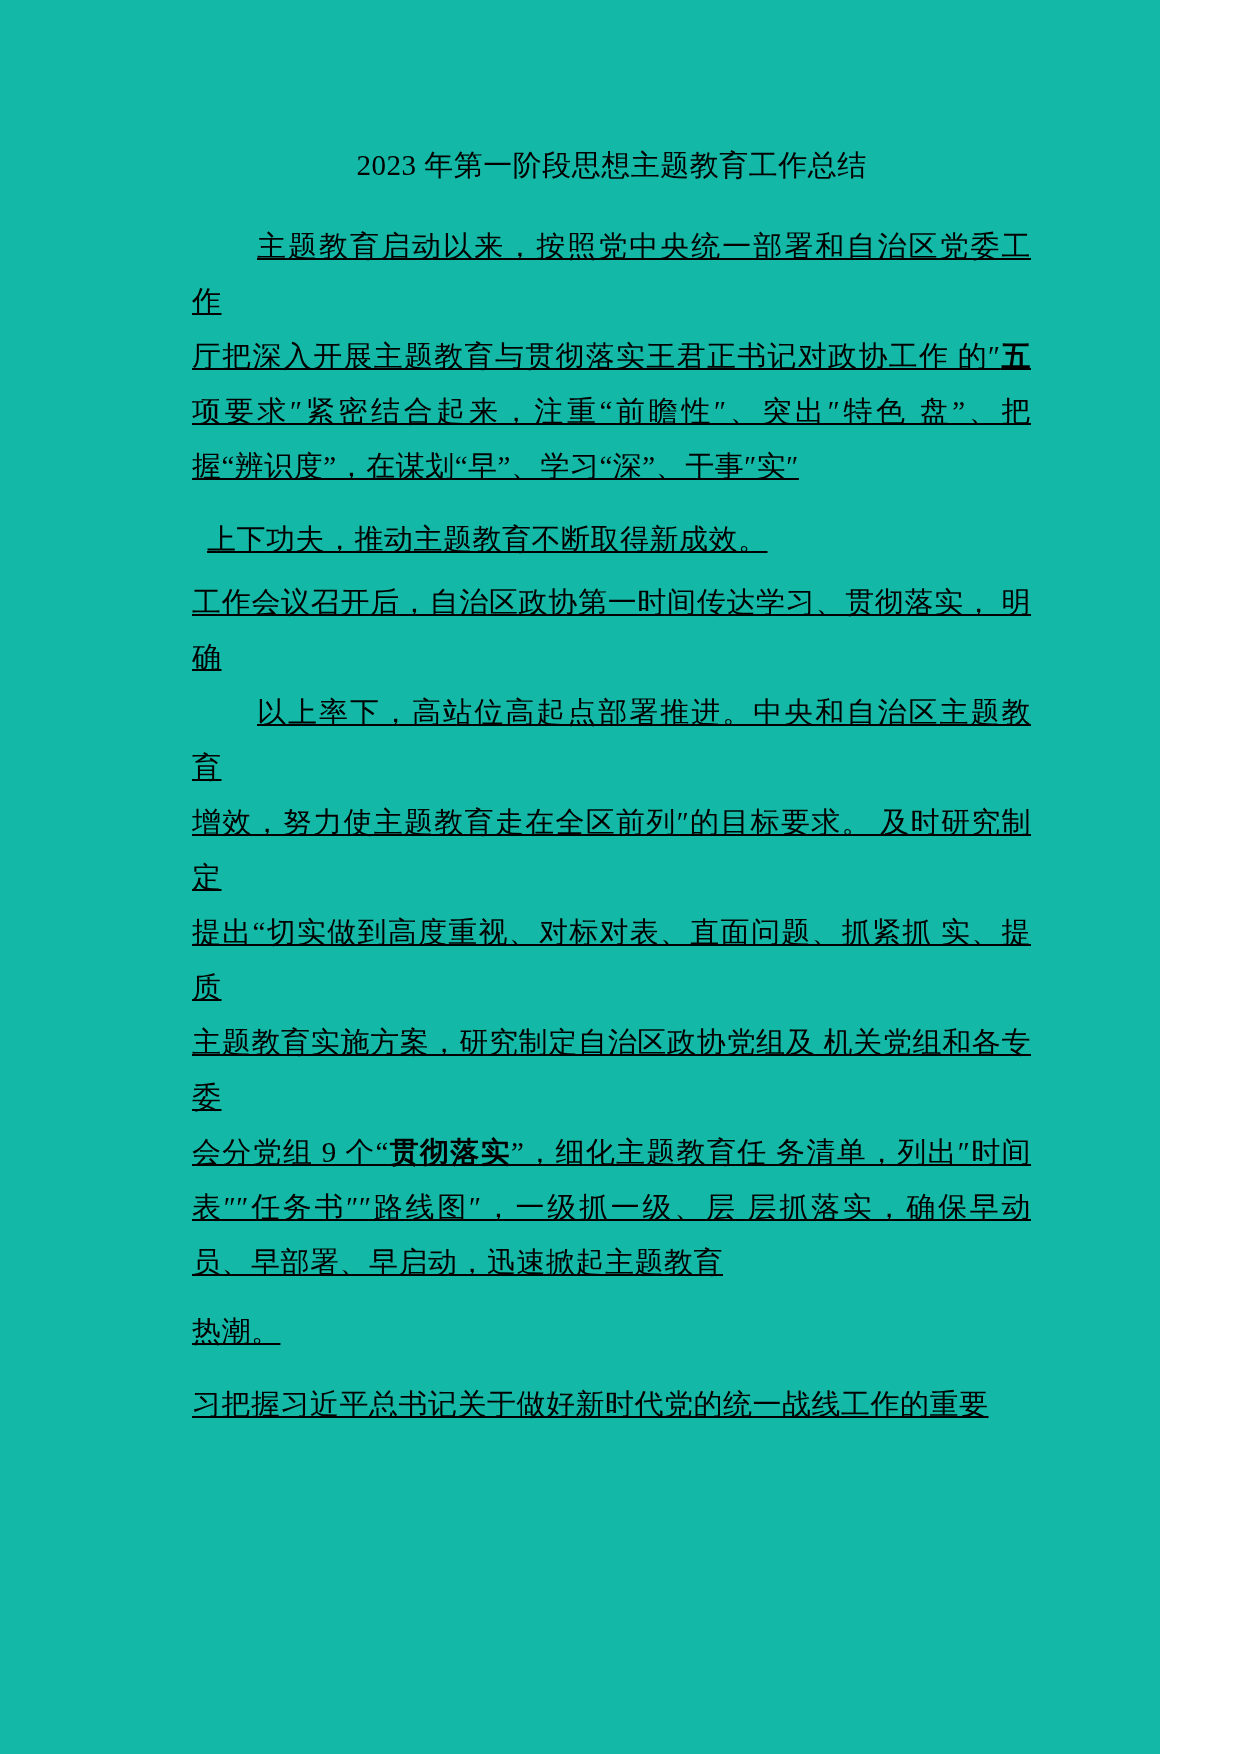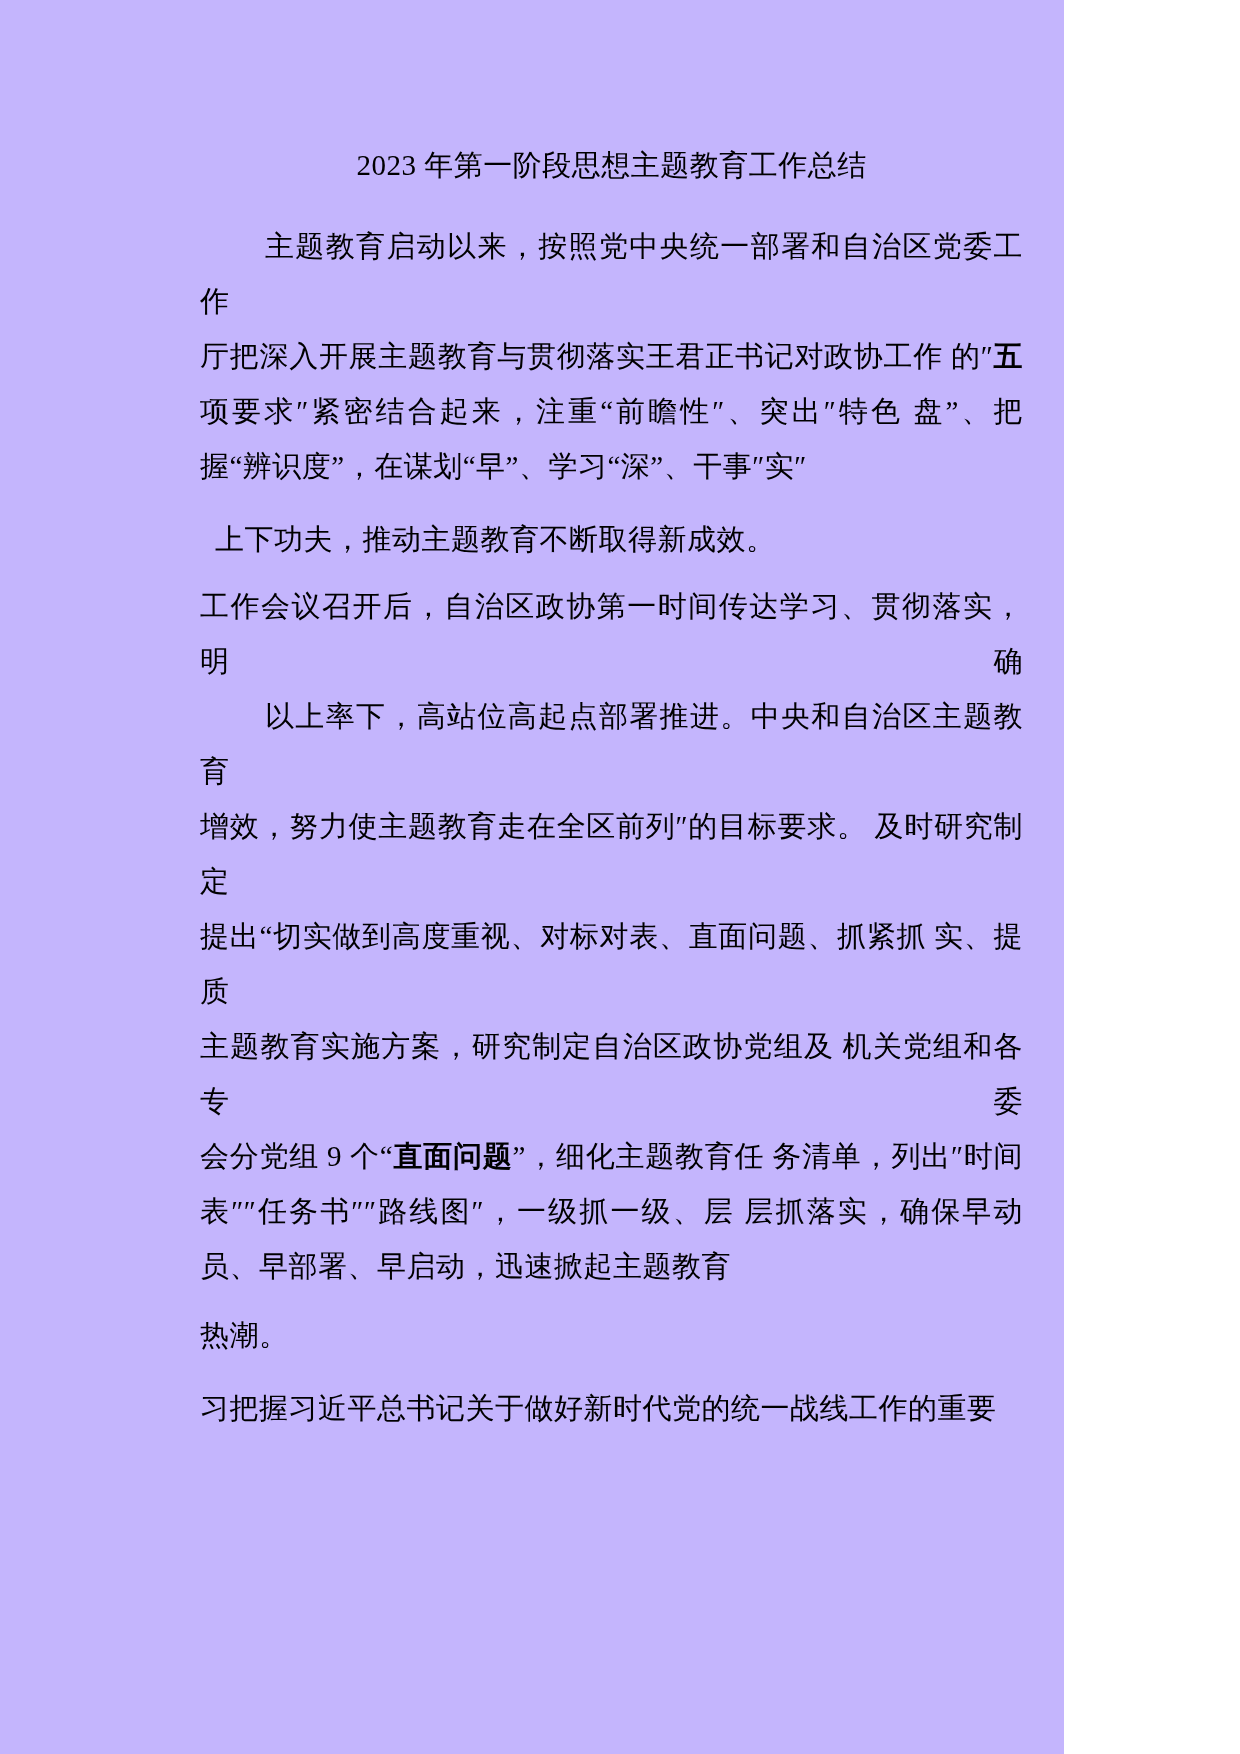--- a/index.html
+++ b/index.html
@@ -2,23 +2,23 @@
 <html><head>
 <meta charset="utf-8">
 <style>
   html, body {
     margin: 0;
     padding: 0;
     background: #ffffff;
   }
   .page {
     position: relative;
-    width: 1064px;
+    width: 1160px;
     height: 1754px;
-    background: #c4b5fd;
+    background: #14b8a6;
     overflow: hidden;
     font-family: "Liberation Serif", "DejaVu Serif", serif;
     color: #000000;
   }
   .content {
     margin-left: 188px;
     width: 847px;
   }
   .ln {
     font-size: 29px;
@@ -33,21 +33,21 @@
   .ind2  { text-indent: 65px; }
   .ind05 { text-indent: 15px; }
   .title {
     margin-top: 138px;
     text-align: center;
     text-align-last: center;
     font-size: 29px;
     line-height: 55px;
   }
   .bold { font-weight: 700; }
-  .para { margin: 12px; }
+  .para { margin: 4px; text-decoration: underline; }
   .p1 { margin-top: 26px; }
   .p2 { margin-top: 18px; }
   .p3 { margin-top: 8px;  }
   .p4 { margin-top: 14px; }
   .p5 { margin-top: 15px; }
   .p6 { margin-top: 18px; }
 </style>
 </head>
 <body>
 
@@ -66,21 +66,21 @@
     <div class="para p2">
       <div class="ln ind05">上下功夫，推动主题教育不断取得新成效。</div>
     </div>
 
     <div class="para p3">
       <div class="ln full">工作会议召开后，自治区政协第一时间传达学习、贯彻落实， 明确</div>
       <div class="ln full ind2">以上率下，高站位高起点部署推进。中央和自治区主题教 育</div>
       <div class="ln full">增效，努力使主题教育走在全区前列″的目标要求。 及时研究制定</div>
       <div class="ln full">提出“切实做到高度重视、对标对表、直面问题、抓紧抓 实、提质</div>
       <div class="ln full">主题教育实施方案，研究制定自治区政协党组及 机关党组和各专委</div>
-      <div class="ln full"><span>会分党组 9 个“</span><span class="bold">直面问题</span><span>”，细化主题教育任 务清单，列出″时间</span></div>
+      <div class="ln full"><span>会分党组 9 个“</span><span class="bold">贯彻落实</span><span>”，细化主题教育任 务清单，列出″时间</span></div>
       <div class="ln full">表″″任务书″″路线图″，一级抓一级、层 层抓落实，确保早动</div>
       <div class="ln">员、早部署、早启动，迅速掀起主题教育</div>
     </div>
 
     <div class="para p4">
       <div class="ln">热潮。</div>
     </div>
 
 
     <div class="para p6">

